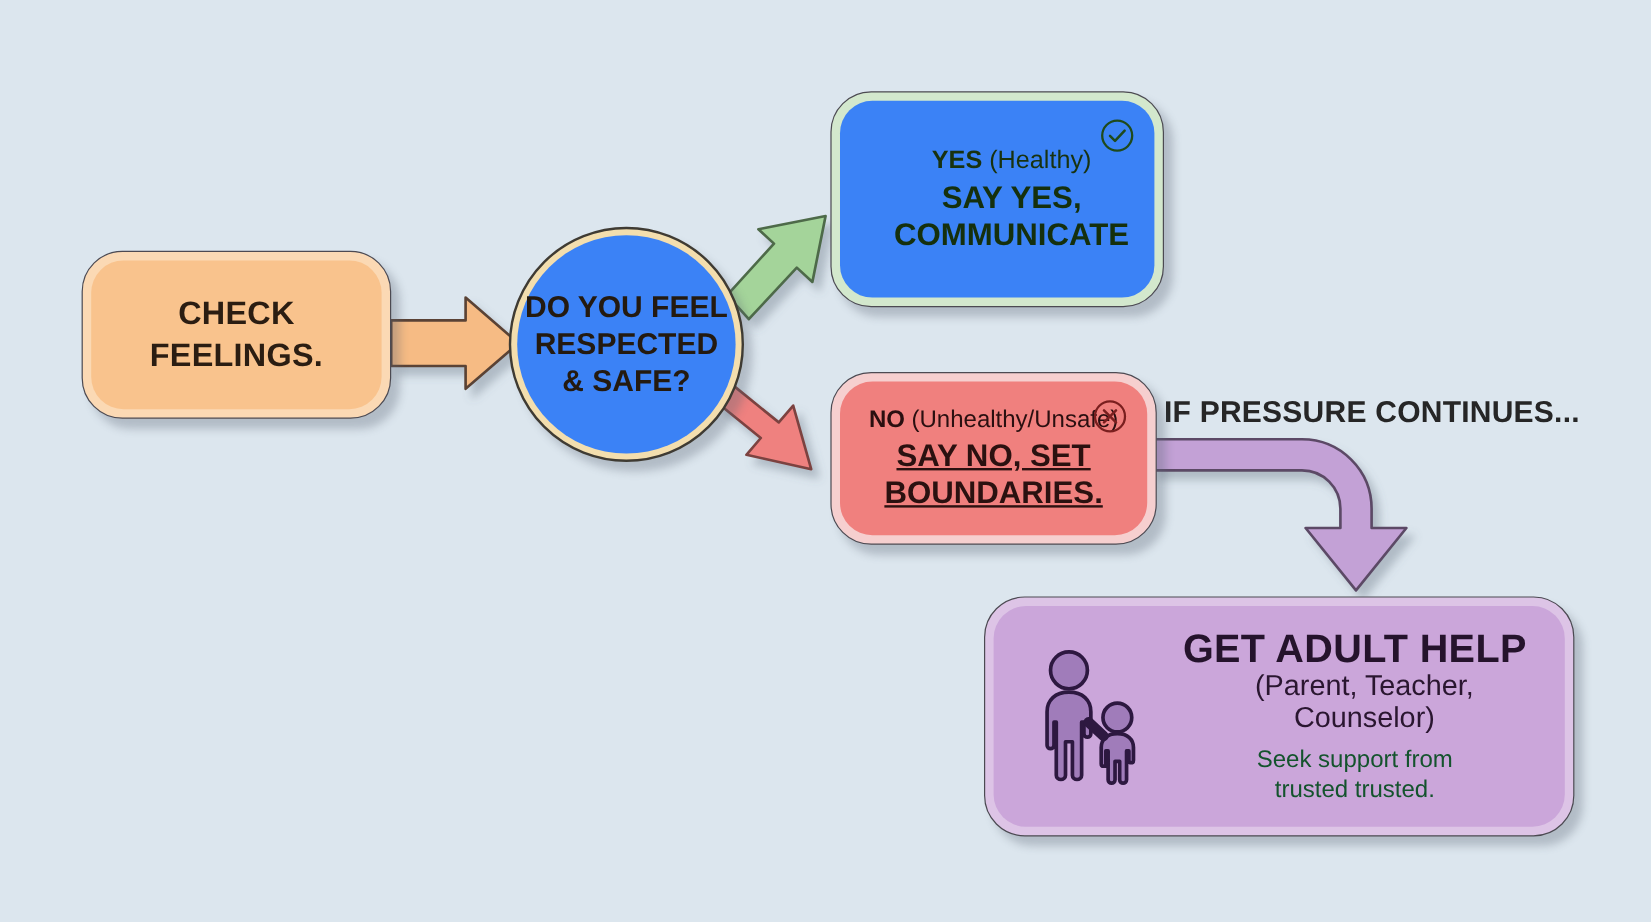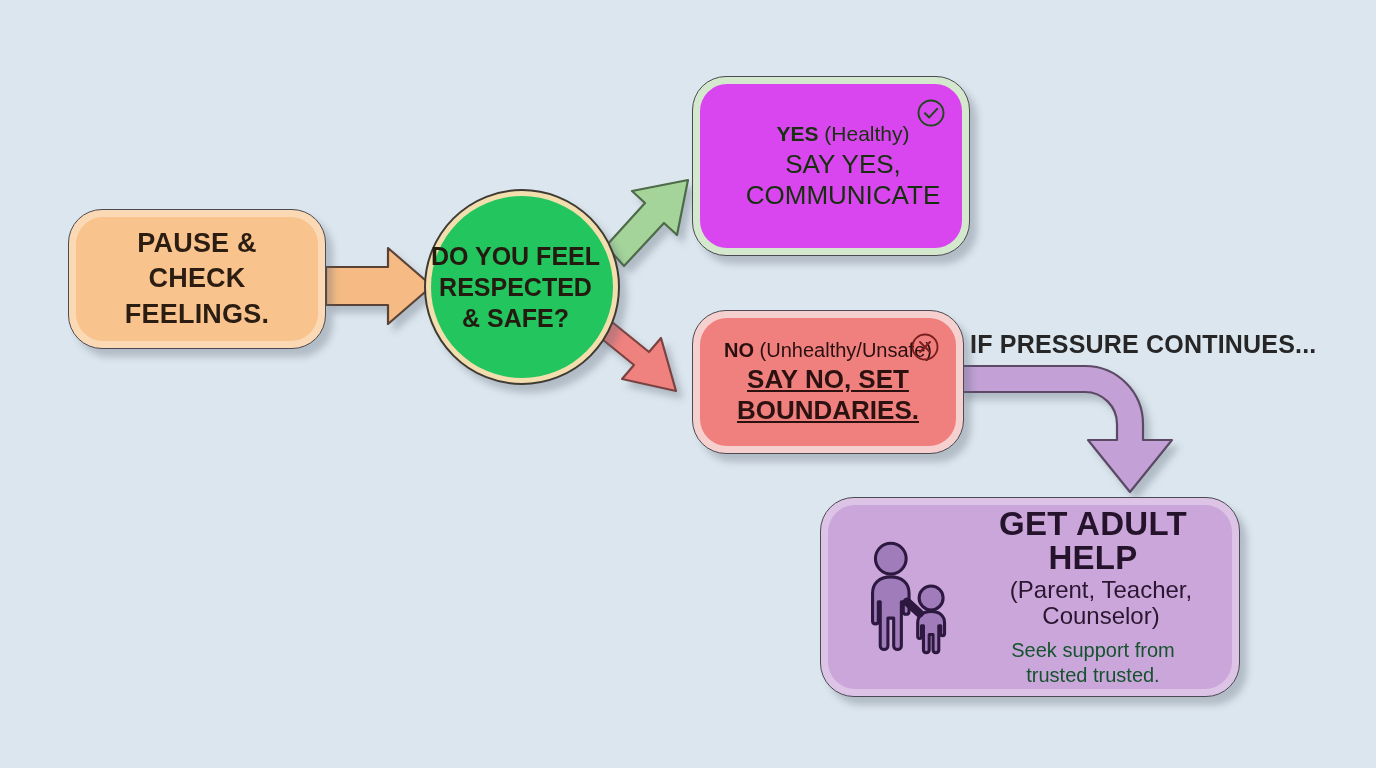--- a/index.html
+++ b/index.html
@@ -72,49 +72,49 @@
     width: 196px; height: 196px;
     border-radius: 50%;
     background: #f3deae;
     border: 2px solid #3f3b33;
     box-shadow: 7px 8px 7px rgba(90,100,115,0.32);
   }
   #node-decision .inner {
     position: absolute;
     left: 5px; right: 5px; top: 5px; bottom: 5px;
     border-radius: 50%;
-    background: #22c55e;
+    background: #3b82f6;
     display: flex;
     align-items: center;
-    justify-content: flex-start;
+    justify-content: center;
   }
   #node-decision .title {
     font-size: 25px;
     font-weight: bold;
     line-height: 1.24;
     color: #241a10;
   }
 
   
   #node-yes {
     left: 692px; top: 76px;
     width: 278px; height: 180px;
     background: #d3e8cd;
   }
-  #node-yes .inner { background: #d946ef; padding-left: 24px; }
+  #node-yes .inner { background: #3b82f6; padding-left: 24px; }
   #node-yes .sub {
     font-size: 21px;
     color: #18320f;
     line-height: 1.1;
     margin-bottom: 4px;
   }
   #node-yes .sub b { font-weight: bold; }
   #node-yes .title {
     font-size: 26px;
-    font-weight: normal;
+    font-weight: bold;
     line-height: 1.18;
     color: #15300d;
   }
 
   
   #node-no {
     left: 692px; top: 310px;
     width: 272px; height: 144px;
     background: #f6cfcf;
   }
@@ -130,21 +130,21 @@
     font-size: 26px;
     font-weight: bold;
     line-height: 1.18;
     color: #2b1110;
     text-decoration: underline;
   }
 
   
   #node-help {
     left: 820px; top: 497px;
-    width: 420px; height: 200px;
+    width: 492px; height: 200px;
     background: #ddc4e6;
     flex-direction: row;
   }
   #node-help .inner {
     background: #cba6da;
     flex-direction: row;
     justify-content: flex-start;
     padding-left: 34px;
     box-sizing: border-box;
   }
@@ -233,21 +233,20 @@
                L1117,424 A32,32 0 0 0 1085,392
                L960,392 Z" fill="#c3a1d6" stroke="#5c4a66" stroke-width="2.2" stroke-linejoin="round"></path>
     </g>
   </svg>
 
   <div class="edge-label">IF PRESSURE CONTINUES...</div>
 
   <div class="node rect-node" id="node-start">
     <div class="inner">
       <div class="title">
-        <div>PAUSE &amp;</div>
         <div>CHECK</div>
         <div>FEELINGS.</div>
       </div>
     </div>
   </div>
 
   <div class="node" id="node-decision">
     <div class="inner">
       <div class="title">
         <div>DO YOU FEEL</div>

